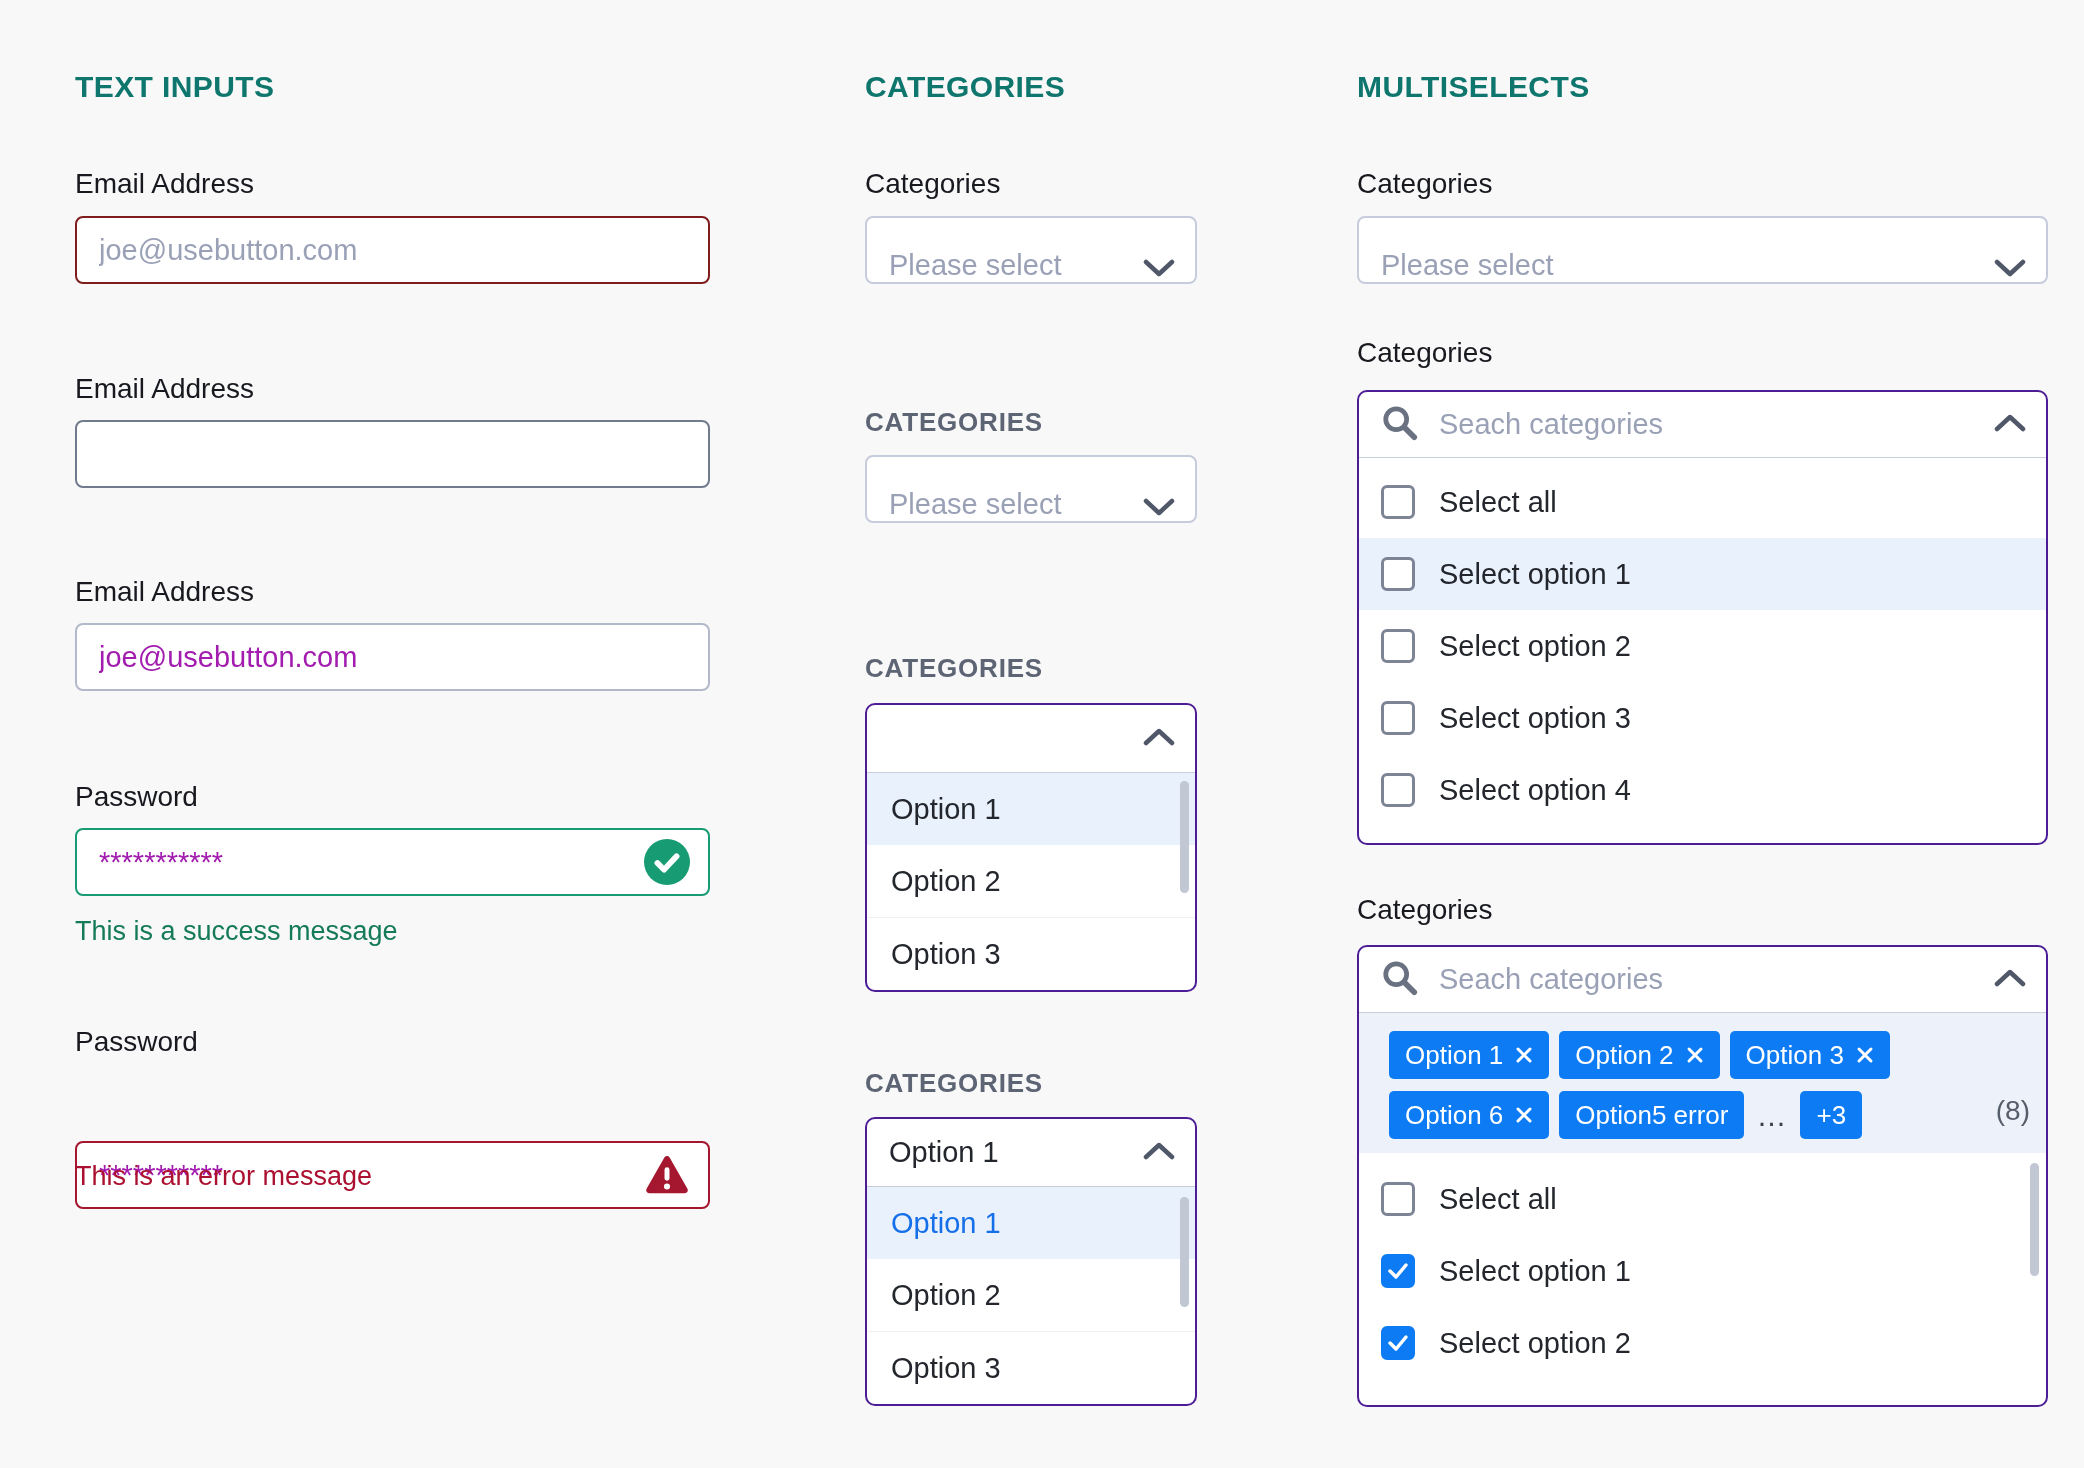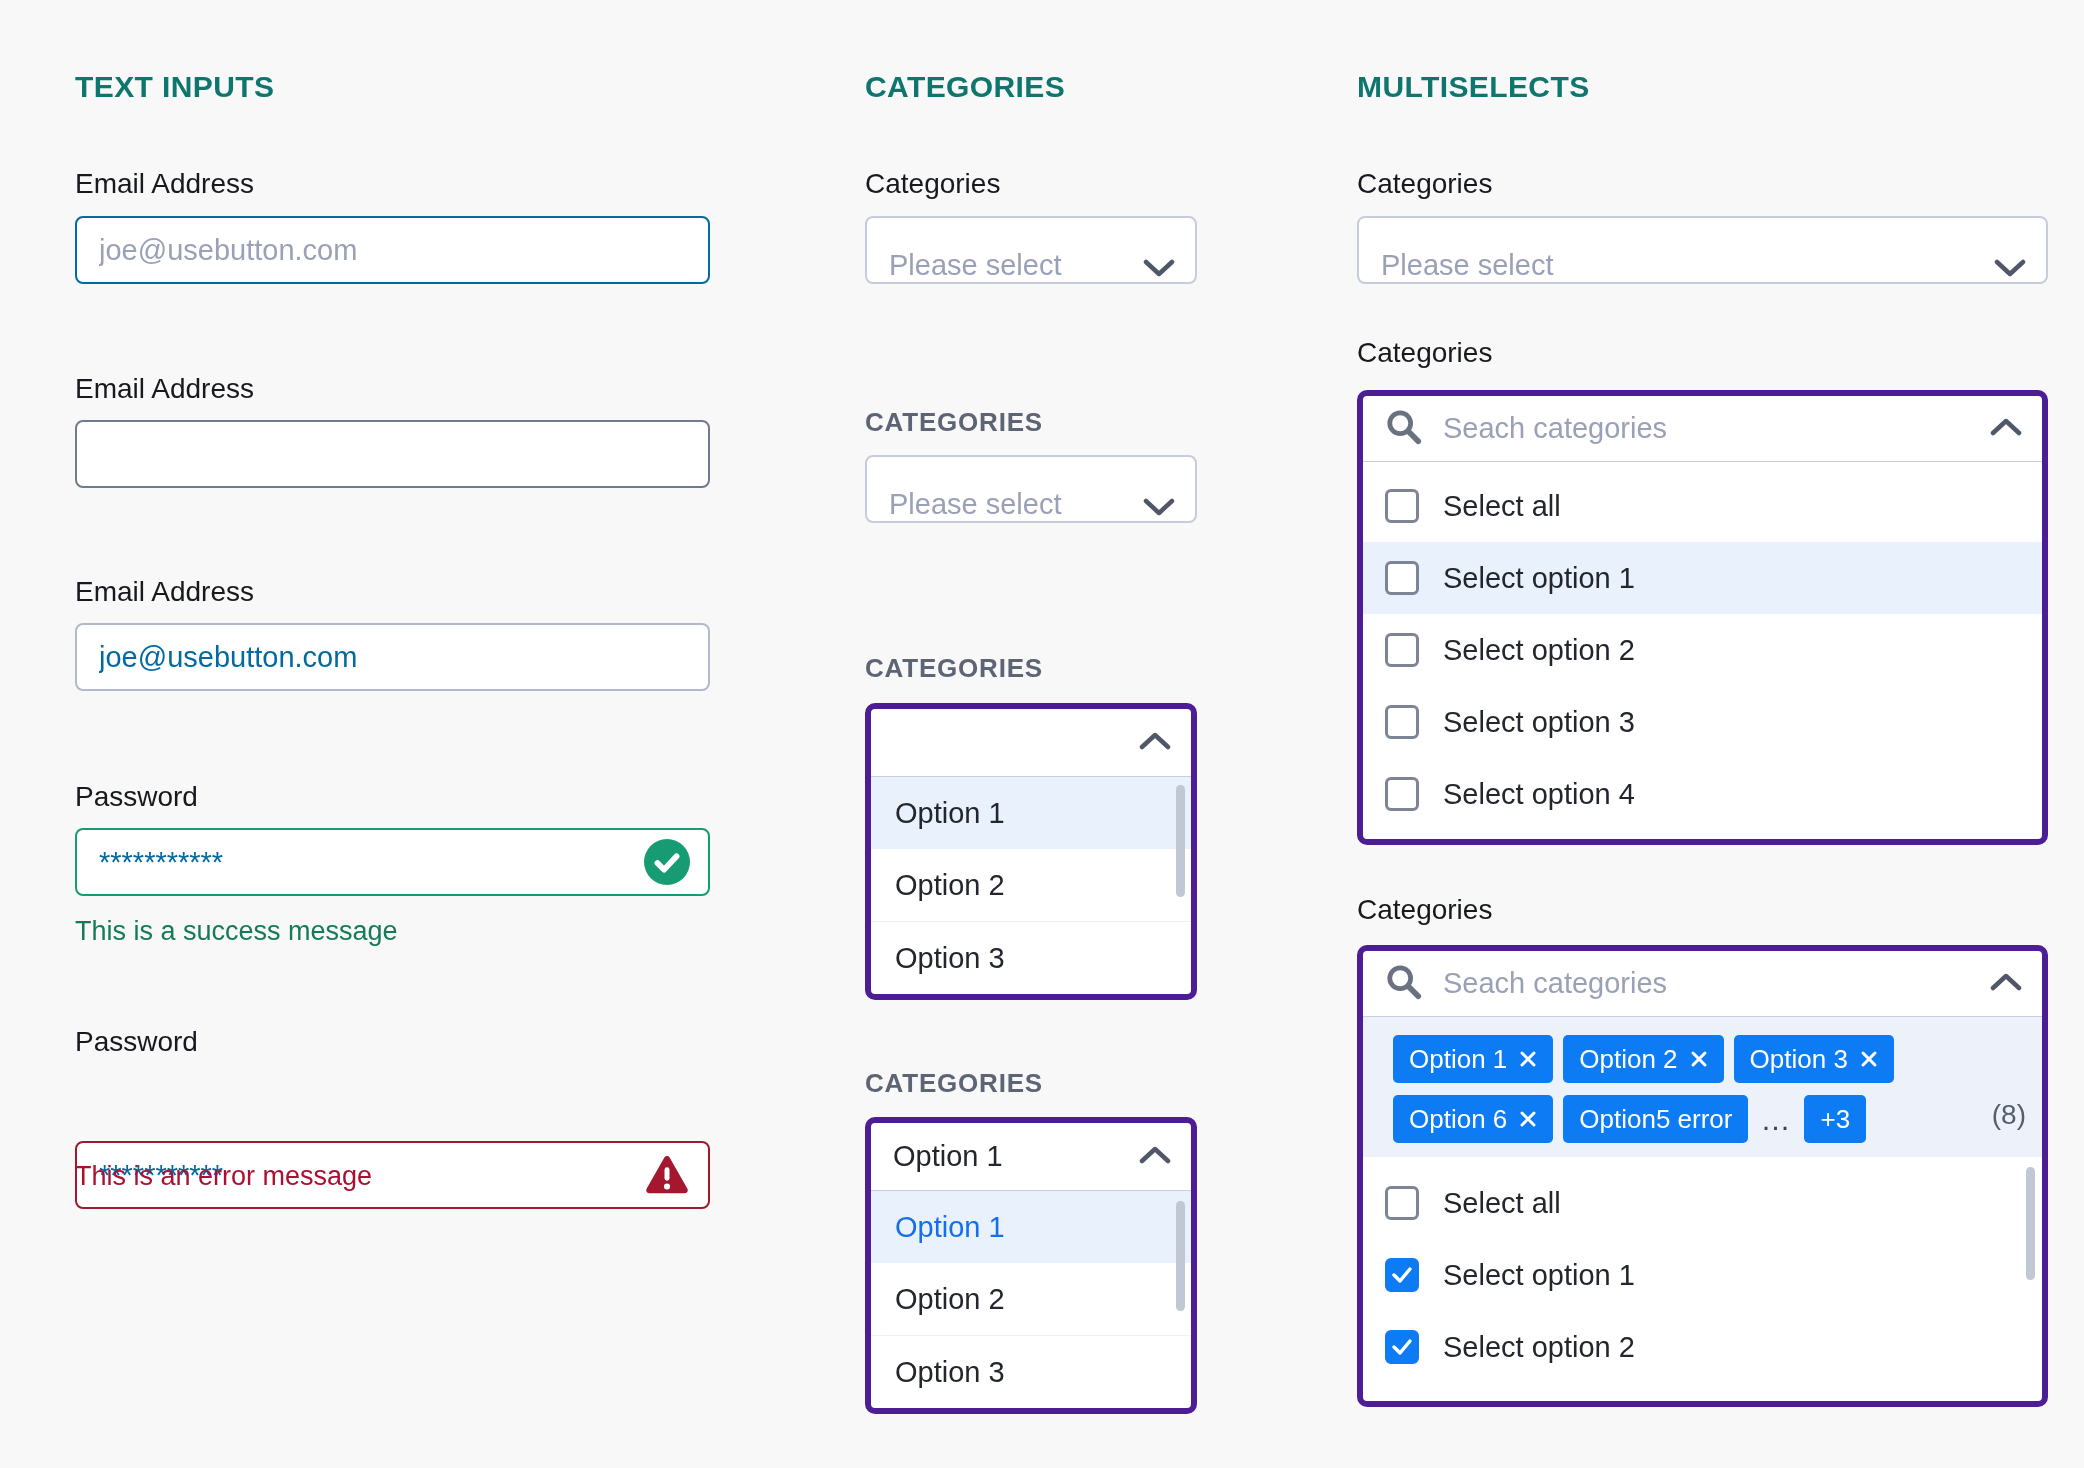--- a/index.html
+++ b/index.html
@@ -3,37 +3,37 @@
 <meta charset="utf-8">
 <style>
   html,body{margin:0;padding:0;}
   body{background:#f8f8f9;font-family:"Liberation Sans",sans-serif;}
   #screen{position:relative;width:2084px;height:1468px;background:#f8f8f9;overflow:hidden;}
   .col{position:absolute;top:0;height:100%;}
   .abs{position:absolute;left:0;right:0;}
   .section-title{font-size:30px;font-weight:700;color:#0f766e;letter-spacing:.4px;}
   .field-label{font-size:28px;color:#17191f;line-height:34px;}
   .caps-label{font-size:26px;font-weight:700;color:#5d6474;letter-spacing:.8px;}
-  .input{box-sizing:border-box;width:100%;height:68px;background:#fff;border:2px solid #0369a1;border-radius:8px;
-         font-family:"Liberation Sans",sans-serif;font-size:29px;color:#0369a1;padding:0 22px;outline:none;}
+  .input{box-sizing:border-box;width:100%;height:68px;background:#fff;border:2px solid #7f1d1d;border-radius:8px;
+         font-family:"Liberation Sans",sans-serif;font-size:29px;color:#a21caf;padding:0 22px;outline:none;}
   .input::placeholder{color:#9aa1b6;opacity:1;}
   .input.focused{border-color:#727a8e;}
   .input.filled{border-color:#b3b9ca;}
   .input.success{border-color:#179b72;padding-right:80px;}
   .input.error{border-color:#a5162f;padding-right:80px;}
   .input.disabled{background:#edf0fa;border:none;color:#8d94a8;}
   .input-wrap{position:relative;height:68px;}
   .input-icon{position:absolute;right:20px;top:50%;transform:translateY(-50%);display:flex;}
   .msg{font-size:27px;line-height:32px;}
   .msg.ok{color:#147a58;}
   .msg.err{color:#ab1030;}
   .select{box-sizing:border-box;height:68px;background:#fff;border:2px solid #c7ccdc;border-radius:8px;
           display:flex;align-items:flex-end;justify-content:space-between;padding:0 20px 0 22px;cursor:pointer;}
   .select .ph{font-size:29px;color:#9aa1b6;}
-  .panel{box-sizing:border-box;background:#fff;border:6px solid #4c1d95;border-radius:10px;position:absolute;left:0;right:0;}
+  .panel{box-sizing:border-box;background:#fff;border:2px solid #4c1d95;border-radius:10px;position:absolute;left:0;right:0;}
   .trigger{box-sizing:border-box;height:68px;display:flex;align-items:center;justify-content:space-between;
            padding:0 20px 0 22px;border-bottom:1px solid #c9cede;cursor:pointer;}
   .trigger .val{font-size:29px;color:#23262c;}
   .optlist{position:relative;}
   .opt{height:72px;display:flex;align-items:center;padding:0 24px;font-size:29px;color:#23262c;cursor:pointer;}
   .opt.hl{background:#e9f1fd;}
   .opt.sel{color:#146fe8;}
   .opt.bordered{border-bottom:1px solid #eef0f5;}
   .searchrow{box-sizing:border-box;height:66px;display:flex;align-items:center;gap:18px;
              padding:0 20px 0 22px;border-bottom:1px solid #c9cede;}

